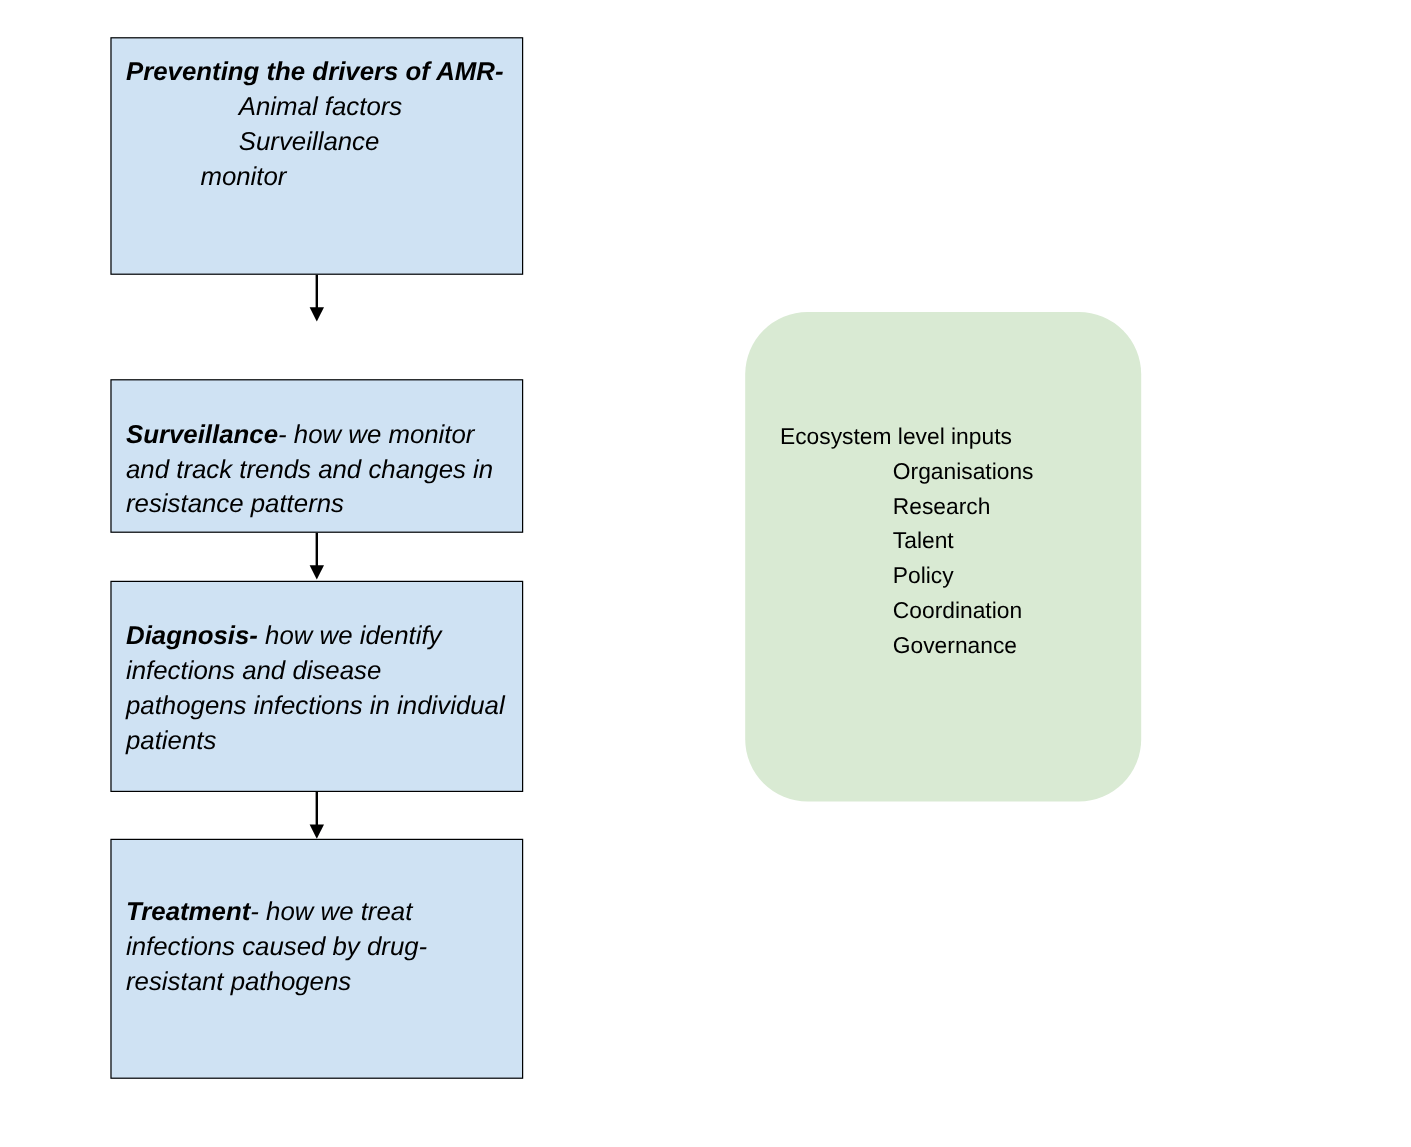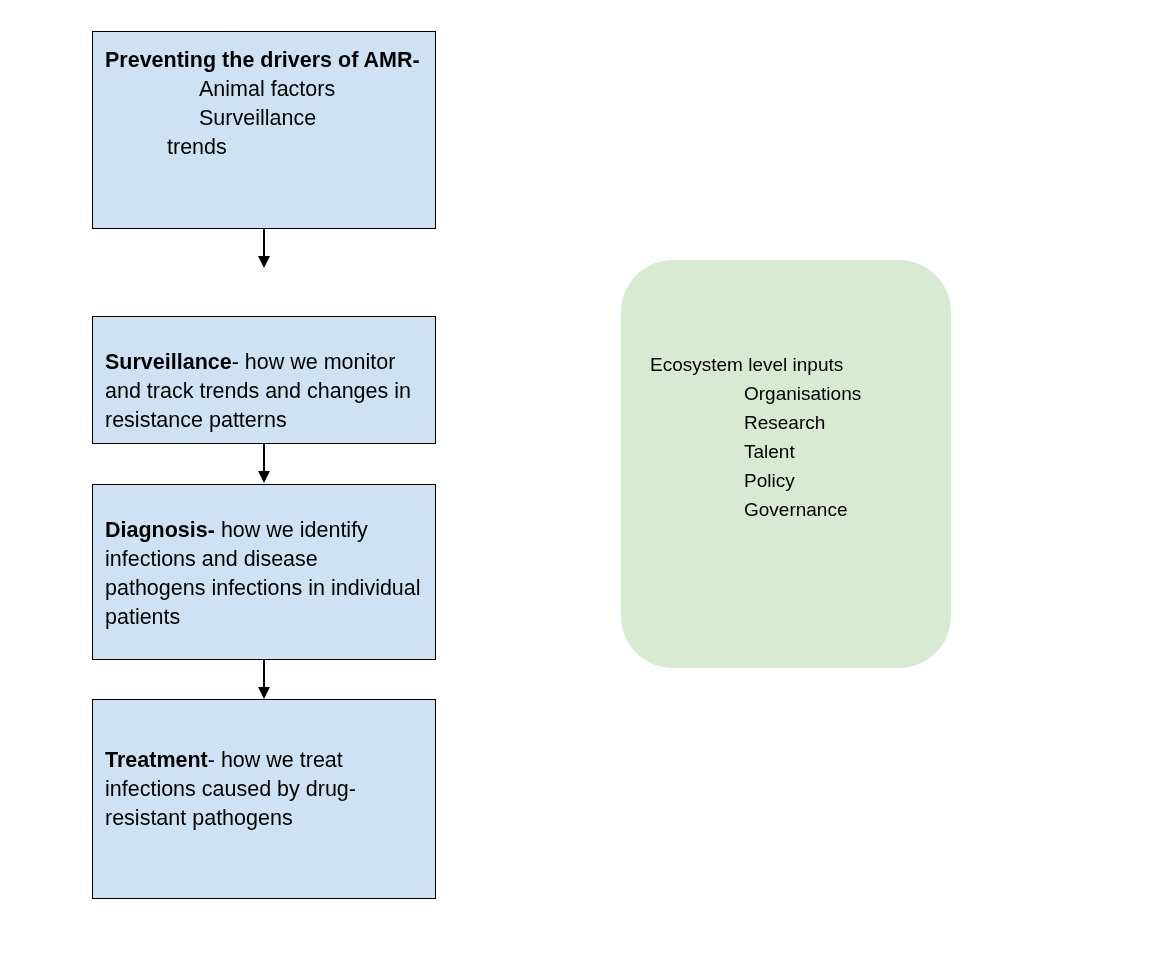--- a/index.html
+++ b/index.html
@@ -1,41 +1,41 @@
 <!DOCTYPE html>
 <html><head>
 <meta charset="utf-8">
 <style>
   html, body { margin:0; padding:0; background:#ffffff; }
   body { width:1176px; height:956px; position:relative; overflow:hidden;
          font-family:"Liberation Sans", sans-serif; color:#000; }
   .box { position:absolute; left:92px; width:344px; background:#cfe2f3;
          border:1px solid #000; box-sizing:border-box; }
-  .box-text { position:absolute; left:12px; right:12px; font-size:21.5px; line-height:29px; }
+  .box-text { position:absolute; left:12px; right:12px; font-size:21.5px; line-height:29px;font-style:italic; }
   .box-text b { font-weight:bold; }
   .indent { padding-left:94px; }
   .indent2 { padding-left:62px; }
   .arrow { position:absolute; left:263px; width:2px; background:#000; }
   .arrowhead { position:absolute; left:258px; width:0; height:0;
                border-left:6px solid transparent; border-right:6px solid transparent;
                border-top:12px solid #000; }
   .eco { position:absolute; left:621px; top:260px; width:330px; height:408px;
          background:#d9ead3; border-radius:52px; }
   .eco-text { position:absolute; left:29px; top:90px; font-size:19px; line-height:29px; }
   .eco-item { padding-left:94px; }
 </style>
 </head>
 <body>
 
 <div class="box" style="top:31px;height:198px;">
   <div class="box-text" style="top:14px;">
     <div><b>Preventing the drivers of AMR-</b></div>
     <div class="indent">Animal factors</div>
     <div class="indent">Surveillance</div>
-    <div class="indent2">trends</div>
+    <div class="indent2">monitor</div>
   </div>
 </div>
 
 <div class="arrow" style="top:229px;height:28px;"></div>
 <div class="arrowhead" style="top:256px;"></div>
 
 <div class="box" style="top:268px;height:128px;margin-top:48px;">
   <div class="box-text" style="top:31px;">
     <b>Surveillance</b><span>- how we monitor and track trends and changes in resistance patterns</span>
   </div>
@@ -59,15 +59,16 @@
   </div>
 </div>
 
 <div class="eco">
   <div class="eco-text">
     <div>Ecosystem level inputs</div>
     <div class="eco-item">Organisations</div>
     <div class="eco-item">Research</div>
     <div class="eco-item">Talent</div>
     <div class="eco-item">Policy</div>
+    <div class="eco-item">Coordination</div>
     <div class="eco-item">Governance</div>
   </div>
 </div>
 
 </body></html>

